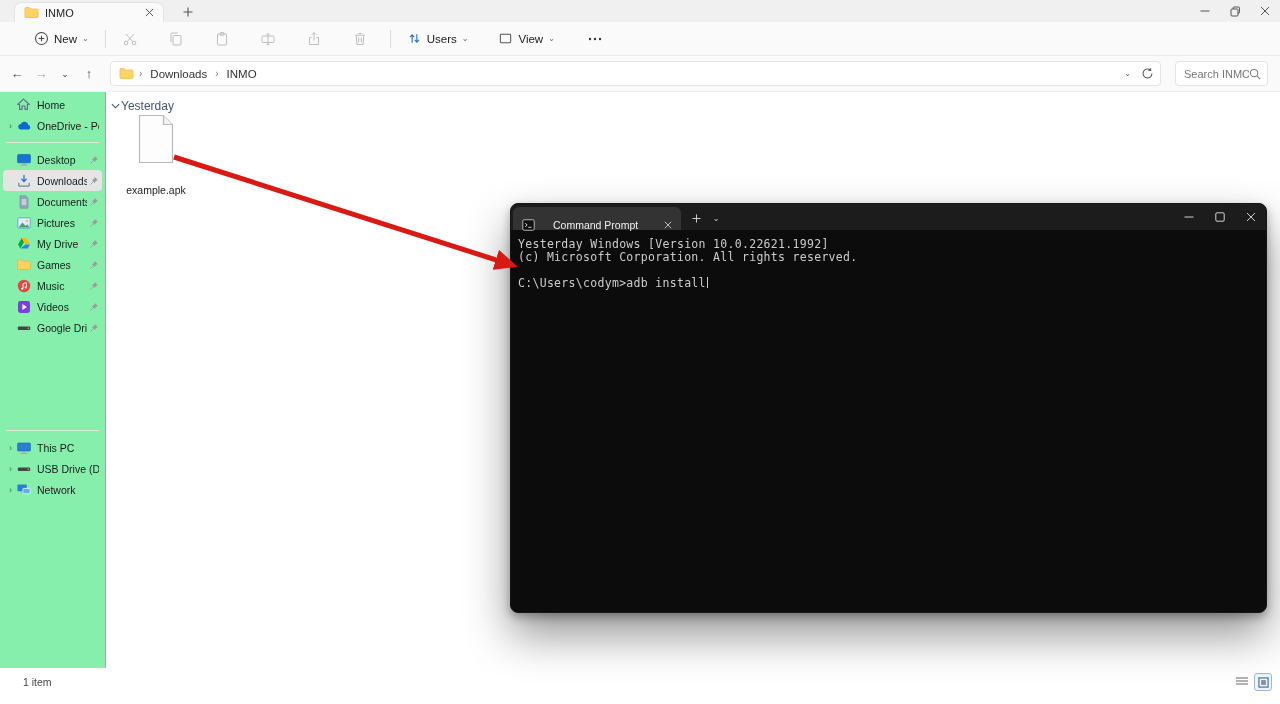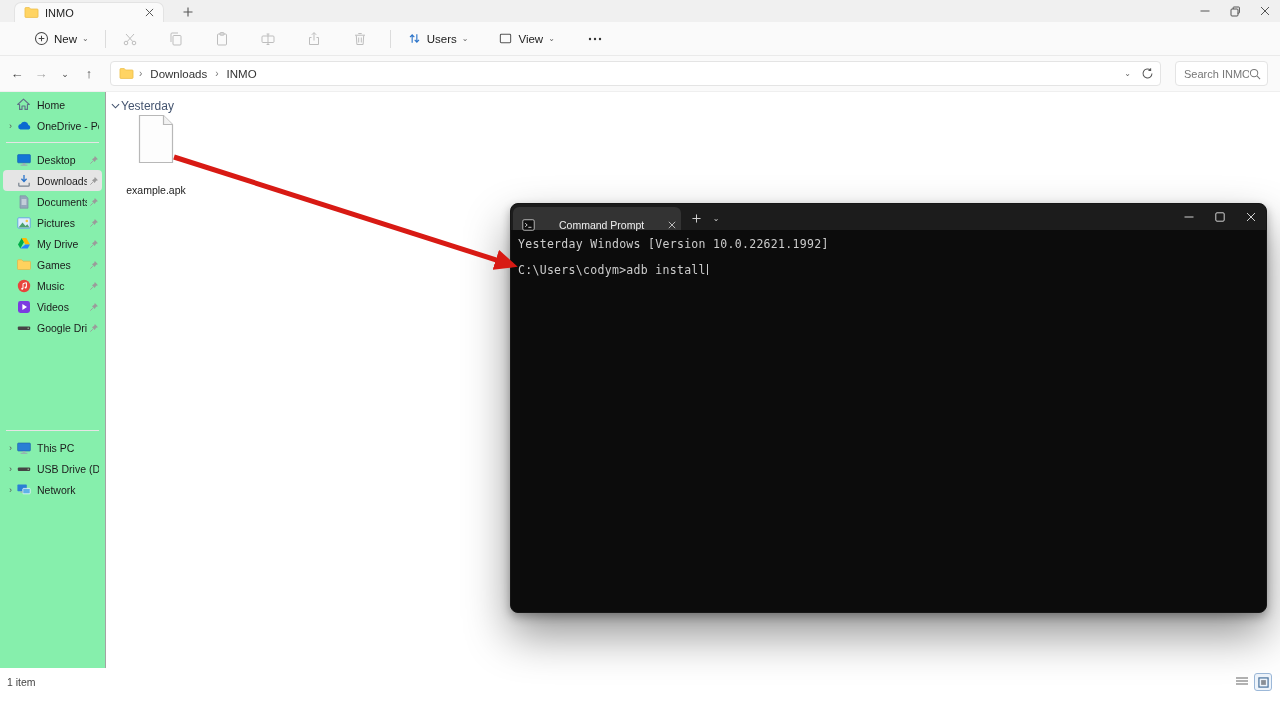--- a/index.html
+++ b/index.html
@@ -44,29 +44,29 @@
   .side-divider { height:1px; background:#e5e5e5; margin:6px 6px; }
   .side-spacer { height:86px; }
 
   
   .content { position:absolute; left:107px; top:92px; width:1173px; height:576px; background:#fff; }
   .group-header { position:absolute; left:4px; top:7px; display:flex; align-items:center; gap:1px; font-size:12px; color:#44546f; }
   .file-tile { position:absolute; left:8px; top:22px; width:82px; display:flex; flex-direction:column; align-items:center; }
   .file-label { margin-top:20px; font-size:10.5px; color:#222; }
 
   .status-bar { position:absolute; left:0; top:668px; width:1280px; height:36px; background:#fff; }
-  .status-items { position:absolute; left:7px; top:8px; font-size:10.5px; color:#444; }
+  .status-items { position:absolute; left:23px; top:8px; font-size:10.5px; color:#444; }
   .view-toggles { position:absolute; right:8px; top:5px; display:flex; gap:3px; align-items:center; }
   .vt-btn { width:18px; height:18px; display:flex; align-items:center; justify-content:center; border-radius:3px; }
   .vt-btn.selected { border:1px solid #9cb8d8; background:#eef4fb; }
 
   
   .terminal { position:absolute; left:510px; top:203px; width:757px; height:410px; background:#0c0c0c; border-radius:8px; box-shadow:0 22px 45px rgba(0,0,0,.42), 0 4px 10px rgba(0,0,0,.3); z-index:40; overflow:hidden; border:1px solid #161616; }
   .term-titlebar { height:26px; background:#1c1c1c; display:flex; align-items:flex-end; }
-  .term-tab { margin-left:2px; height:23px; width:168px; background:#333333; border-radius:6px 6px 0 0; display:flex; align-items:center; gap:24px; padding:12px 6px 0 9px; }
+  .term-tab { margin-left:2px; height:23px; width:168px; background:#333333; border-radius:6px 6px 0 0; display:flex; align-items:center; gap:18px; padding:12px 6px 0 9px; }
   .term-tab-title { font-size:10.5px; color:#efefef; flex:1; white-space:nowrap; }
   .term-tab-close { width:15px; height:15px; display:flex; align-items:center; justify-content:center; border-radius:3px; }
   .term-newtab, .term-caret-btn { width:18px; height:18px; margin:0 0 3px 6px; display:flex; align-items:center; justify-content:center; color:#cfcfcf; border-radius:3px; }
   .term-caret-btn { margin-left:2px; font-size:8px; }
   .term-wincontrols { margin-left:auto; display:flex; height:26px; align-self:flex-start; }
   .term-winbtn { width:31px; height:26px; display:flex; align-items:center; justify-content:center; }
   .term-body { padding:7px 0 0 7px; font-family:"DejaVu Sans Mono","Liberation Mono",monospace; font-size:11.5px; color:#cccccc; }
   .term-line { height:12.9px; white-space:pre; letter-spacing:0.3px; }
   .caret { display:inline-block; width:1px; height:11px; background:#cccccc; margin-left:1px; vertical-align:-1px; }
 
@@ -505,20 +505,21 @@
         </span>
       <span class="term-winbtn">
           <svg width="10" height="10" viewBox="0 0 10 10">
             <path d="M1 1 9 9 M9 1 1 9" stroke="#cfcfcf" stroke-width="1"></path>
           </svg>
         </span>
     </div>
   </div>
   <div class="term-body">
       <div class="term-line">Yesterday Windows [Version 10.0.22621.1992]</div>
+      <div class="term-line">(c) Microsoft Corporation. All rights reserved.</div>
       <div class="term-line"></div>
       <div class="term-line">C:\Users\codym&gt;adb install<span class="caret"></span></div>
     </div>
 </div>
 
 <svg class="arrow-overlay" viewBox="0 0 1280 704">
   <defs>
     <marker id="ah" markerWidth="4.6" markerHeight="4.2" refX="3.4" refY="2.1" orient="auto">
       <path d="M0,0 L4.6,2.1 L0,4.2 Z" fill="#d81a14"></path>
     </marker>

